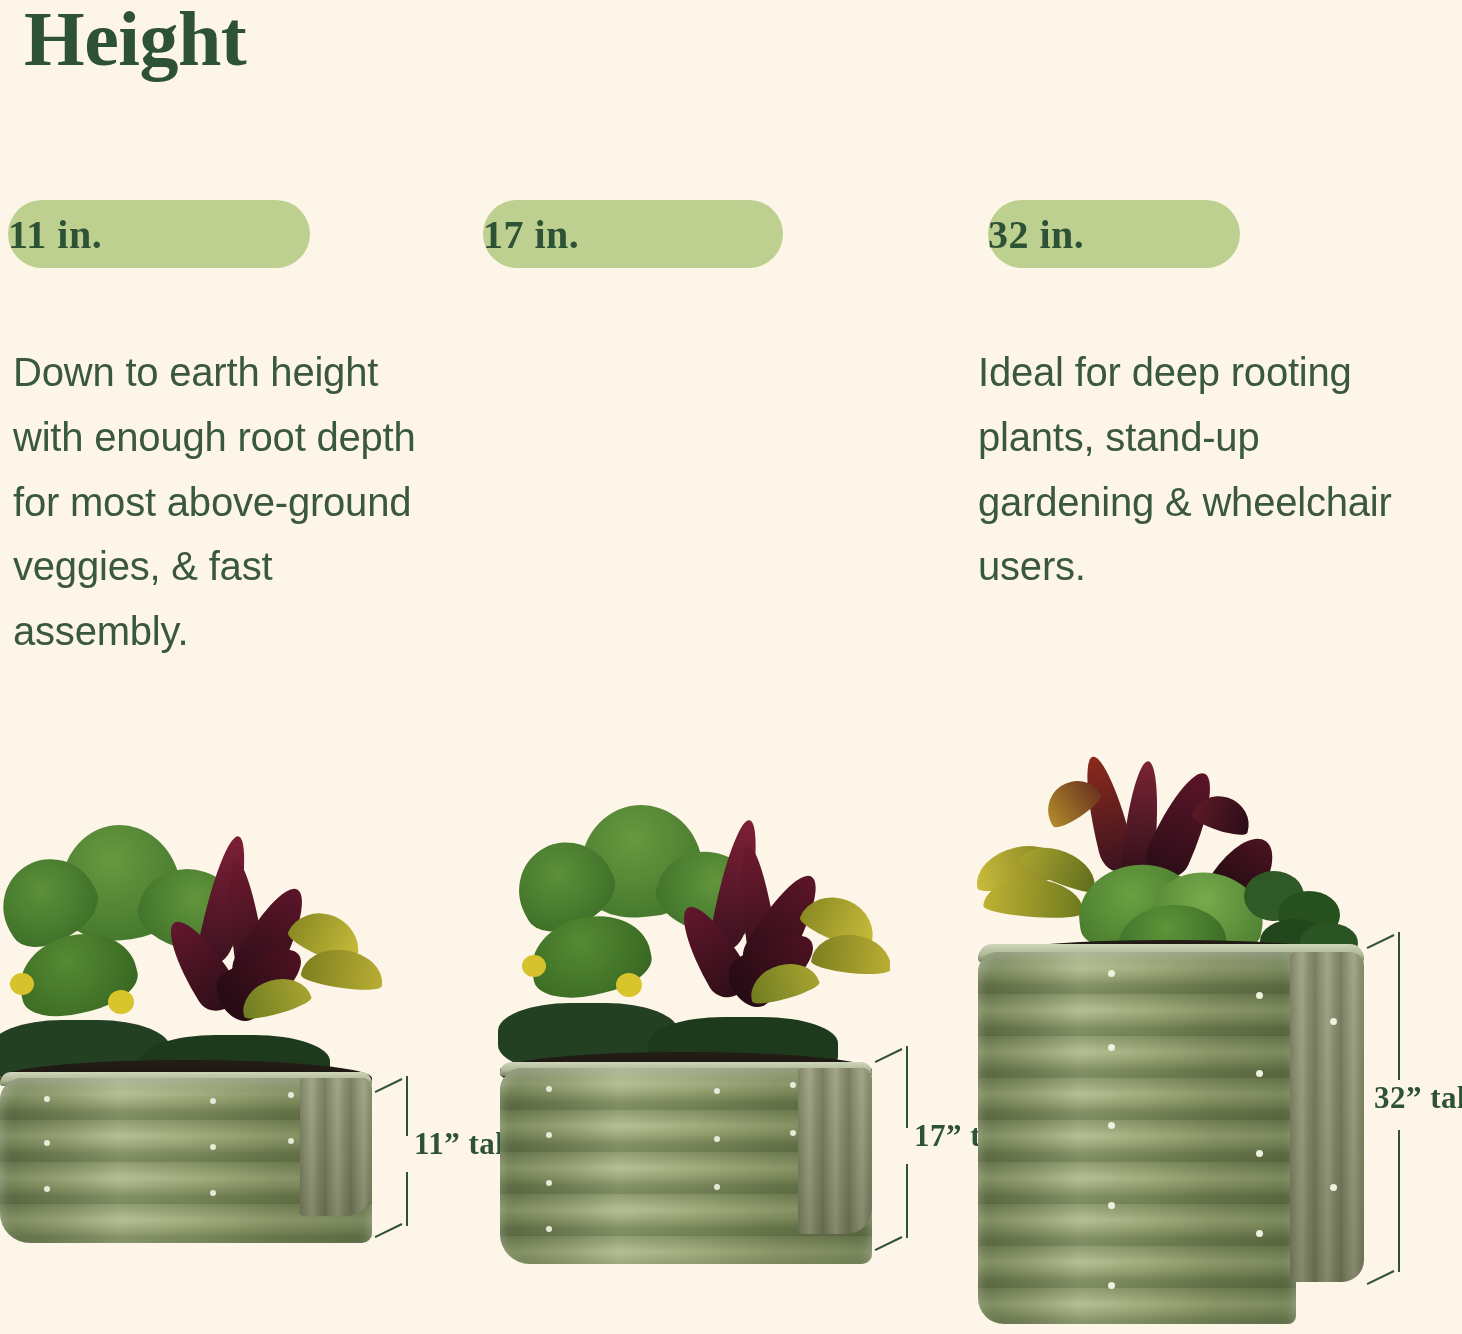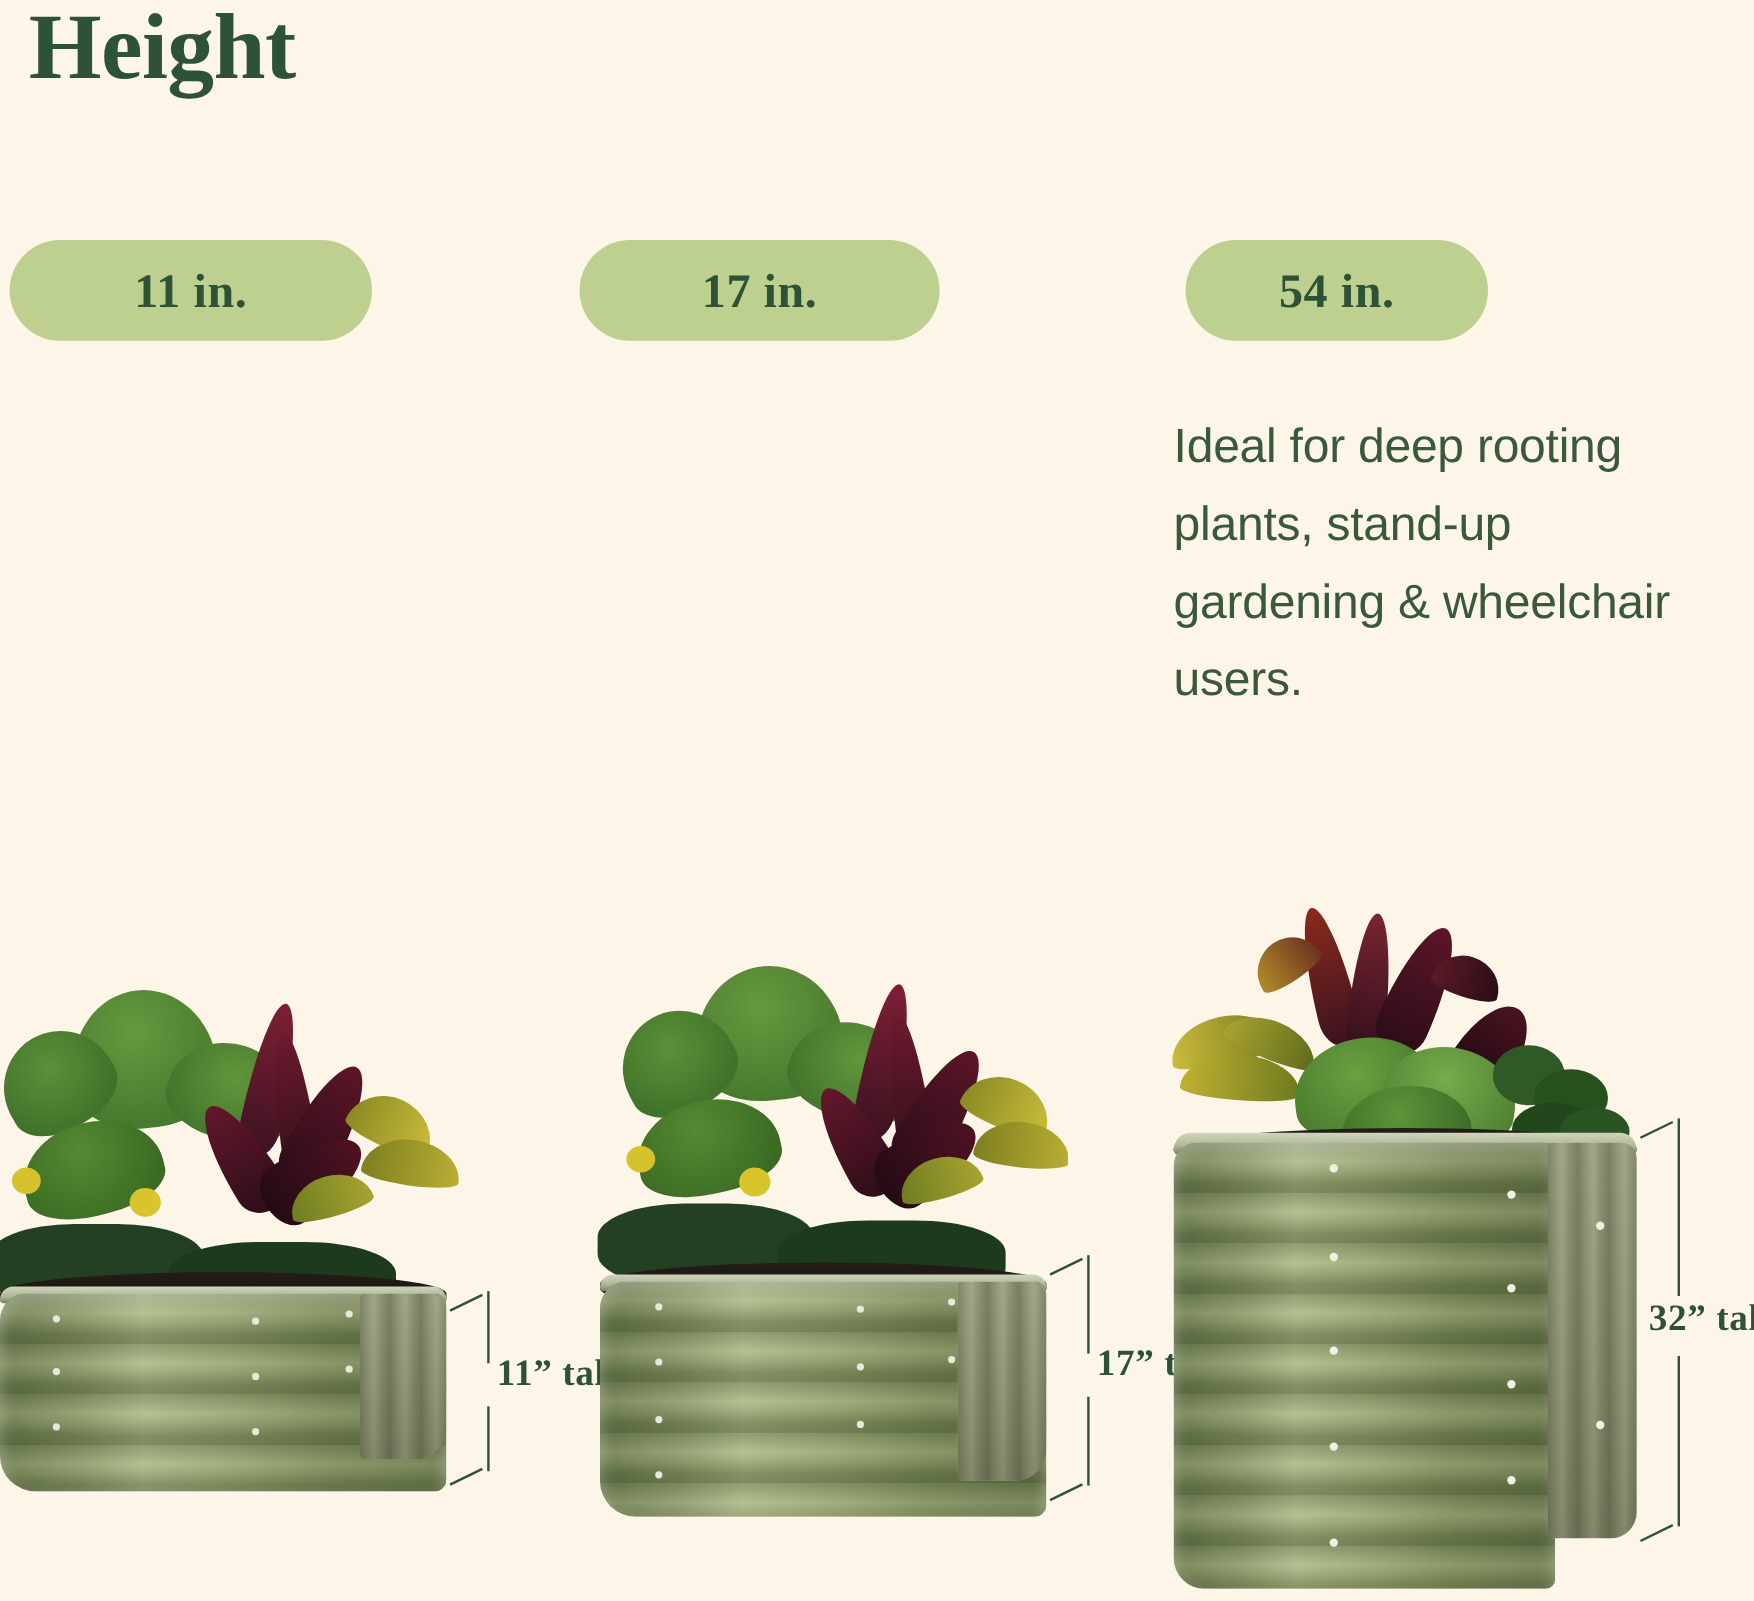--- a/index.html
+++ b/index.html
@@ -14,23 +14,23 @@
     font-family:"Liberation Serif", serif;
     font-size:78px; font-weight:700; letter-spacing:-0.5px;
     color:#2d5235; line-height:1.15;
   }
   .col{ position:absolute; top:0; width:440px; height:1334px; }
   .col-1{ left:0px; }
   .col-2{ left:480px; }
   .col-3{ left:960px; }
 
   .badge{
-    position:absolute; top:200px; height:84px;
+    position:absolute; top:200px; height:68px;
     background:#bdd08f; border-radius:42px;
-    display:flex; align-items:center; justify-content:center;
+    display:flex; align-items:center; justify-content:flex-start;
   }
   .col-1 .badge{ left:8px;  width:302px; }
   .col-2 .badge{ left:3px; width:300px; }
   .col-3 .badge{ left:28px; width:252px; }
   .badge-label{
     font-family:"Liberation Serif", serif;
     font-weight:700; font-size:40px; color:#2d5235;
     letter-spacing:0.5px;
   }
 
@@ -99,20 +99,21 @@
 <body>
 
 <div id="page-title">Height</div>
 
 <div class="col col-1">
 
   <div class="badge">
     <span class="badge-label">11 in.</span>
   </div>
 
+  <div class="desc">Down to earth height with enough root depth for most above-ground veggies, &amp; fast assembly.</div>
 
   <div class="scene">
 
     <div class="plants" style="left:-10px; top:805px; width:400px; height:330px;">
 
       <div class="leaf" style="left:70px; top:20px; width:120px; height:115px; background:radial-gradient(circle at 45% 30%, #66993f, #3e7029); transform:rotate(-6deg);"></div>
       <div class="leaf" style="left:10px; top:55px; width:95px; height:82px; background:radial-gradient(circle at 50% 35%, #5d9039, #376a25); transform:rotate(-30deg);"></div>
       <div class="leaf" style="left:150px; top:65px; width:105px; height:80px; background:radial-gradient(circle at 50% 35%, #62963c, #3a6c27); transform:rotate(18deg);"></div>
       <div class="leaf" style="left:28px; top:130px; width:118px; height:78px; background:radial-gradient(circle at 45% 30%, #558a33, #34631f); transform:rotate(-14deg);"></div>
 
@@ -222,21 +223,21 @@
       <div class="dim-line" style="top:126px; height:74px;"></div>
       <div class="dim-cap" style="left:-4px; top:198px;"></div>
       <div class="dim-label" style="left:38px; top:80px;">17” tall</div>
     </div>
   </div>
 </div>
 
 <div class="col col-3">
 
   <div class="badge">
-    <span class="badge-label">54 in.</span>
+    <span class="badge-label">32 in.</span>
   </div>
 
   <div class="desc">Ideal for deep rooting plants, stand-up gardening &amp; wheelchair users.</div>
 
   <div class="scene">
 
     <div class="plants" style="left:10px; top:755px; width:400px; height:250px;">
 
       <div class="blade" style="left:120px; top:0px; width:34px; height:118px; background:linear-gradient(to bottom,#8a2a1c,#3b1220); transform:rotate(-14deg);"></div>
       <div class="blade" style="left:156px; top:6px; width:32px; height:120px; background:linear-gradient(to bottom,#7a2434,#2e0f19); transform:rotate(6deg);"></div>

